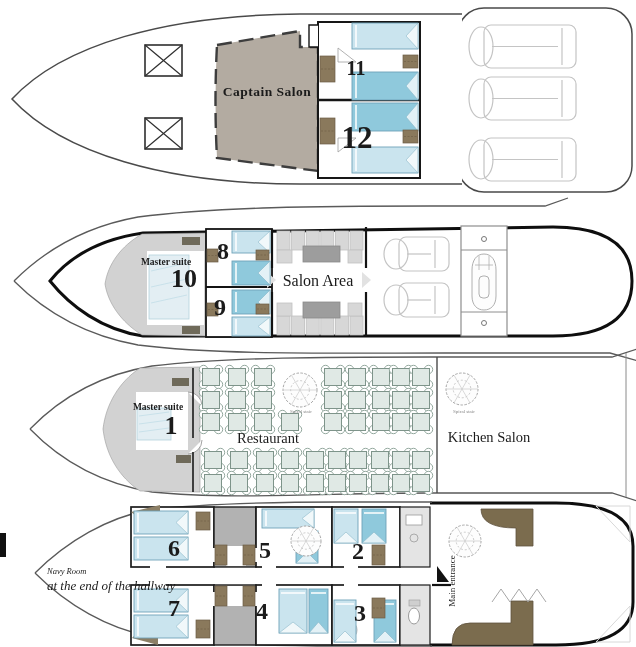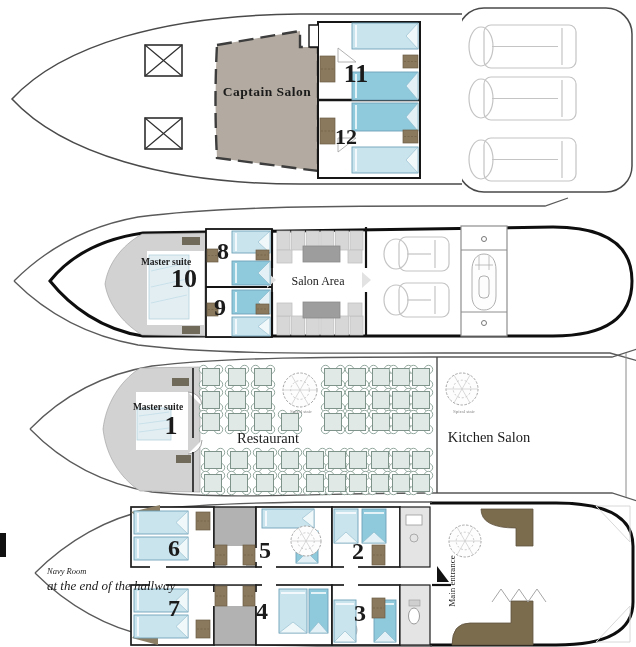--- a/index.html
+++ b/index.html
@@ -693,28 +693,28 @@
           <line x1="465" y1="541" x2="473" y2="554.856406460551" stroke="#c9c9c9" stroke-width="0.7"></line>
           <line x1="465" y1="541" x2="457" y2="554.856406460551" stroke="#c9c9c9" stroke-width="0.7"></line>
           <line x1="465" y1="541" x2="449" y2="541" stroke="#c9c9c9" stroke-width="0.7"></line>
           <line x1="465" y1="541" x2="457" y2="527.143593539449" stroke="#c9c9c9" stroke-width="0.7"></line>
           <line x1="465" y1="541" x2="473" y2="527.143593539449" stroke="#c9c9c9" stroke-width="0.7"></line>
         </g>
       </g>
 </svg>
 
 <div class="lbl bold" style="left:267px;top:92px;font-size:13.5px;letter-spacing:.5px">Captain Salon</div>
-<div class="lbl bold" style="left:356px;top:74px;font-size:26px">11</div>
-<div class="lbl bold" style="left:346px;top:137px;font-size:22px">12</div>
+<div class="lbl bold" style="left:356px;top:68px;font-size:20px">11</div>
+<div class="lbl bold" style="left:357px;top:137px;font-size:31px">12</div>
 
 <div class="lbl bold" style="left:166px;top:263px;font-size:9.5px">Master suite</div>
 <div class="lbl bold" style="left:184px;top:279px;font-size:26px">10</div>
 <div class="lbl bold" style="left:223px;top:251px;font-size:24px">8</div>
 <div class="lbl bold" style="left:220px;top:307px;font-size:24px">9</div>
-<div class="lbl" style="left:318px;top:281px;font-size:12px">Salon Area</div>
+<div class="lbl" style="left:318px;top:281px;font-size:16px">Salon Area</div>
 
 <div class="lbl bold" style="left:158px;top:408px;font-size:9.5px">Master suite</div>
 <div class="lbl bold" style="left:171px;top:426px;font-size:26px">1</div>
 <div class="lbl" style="left:268px;top:438px;font-size:14.5px">Restaurant</div>
 <div class="lbl" style="left:489px;top:437px;font-size:14.5px">Kitchen Salon</div>
 <div class="lbl tiny" style="left:301px;top:411px;font-size:5px">Spiral stair</div>
 <div class="lbl tiny" style="left:464px;top:411px;font-size:5px">Spiral stair</div>
 
 <div class="lbl left" style="left:47px;top:571px;font-size:8.5px">Navy Room</div>
 <div class="lbl left" style="left:47px;top:585px;font-size:13px">at the end of the hallway</div>

